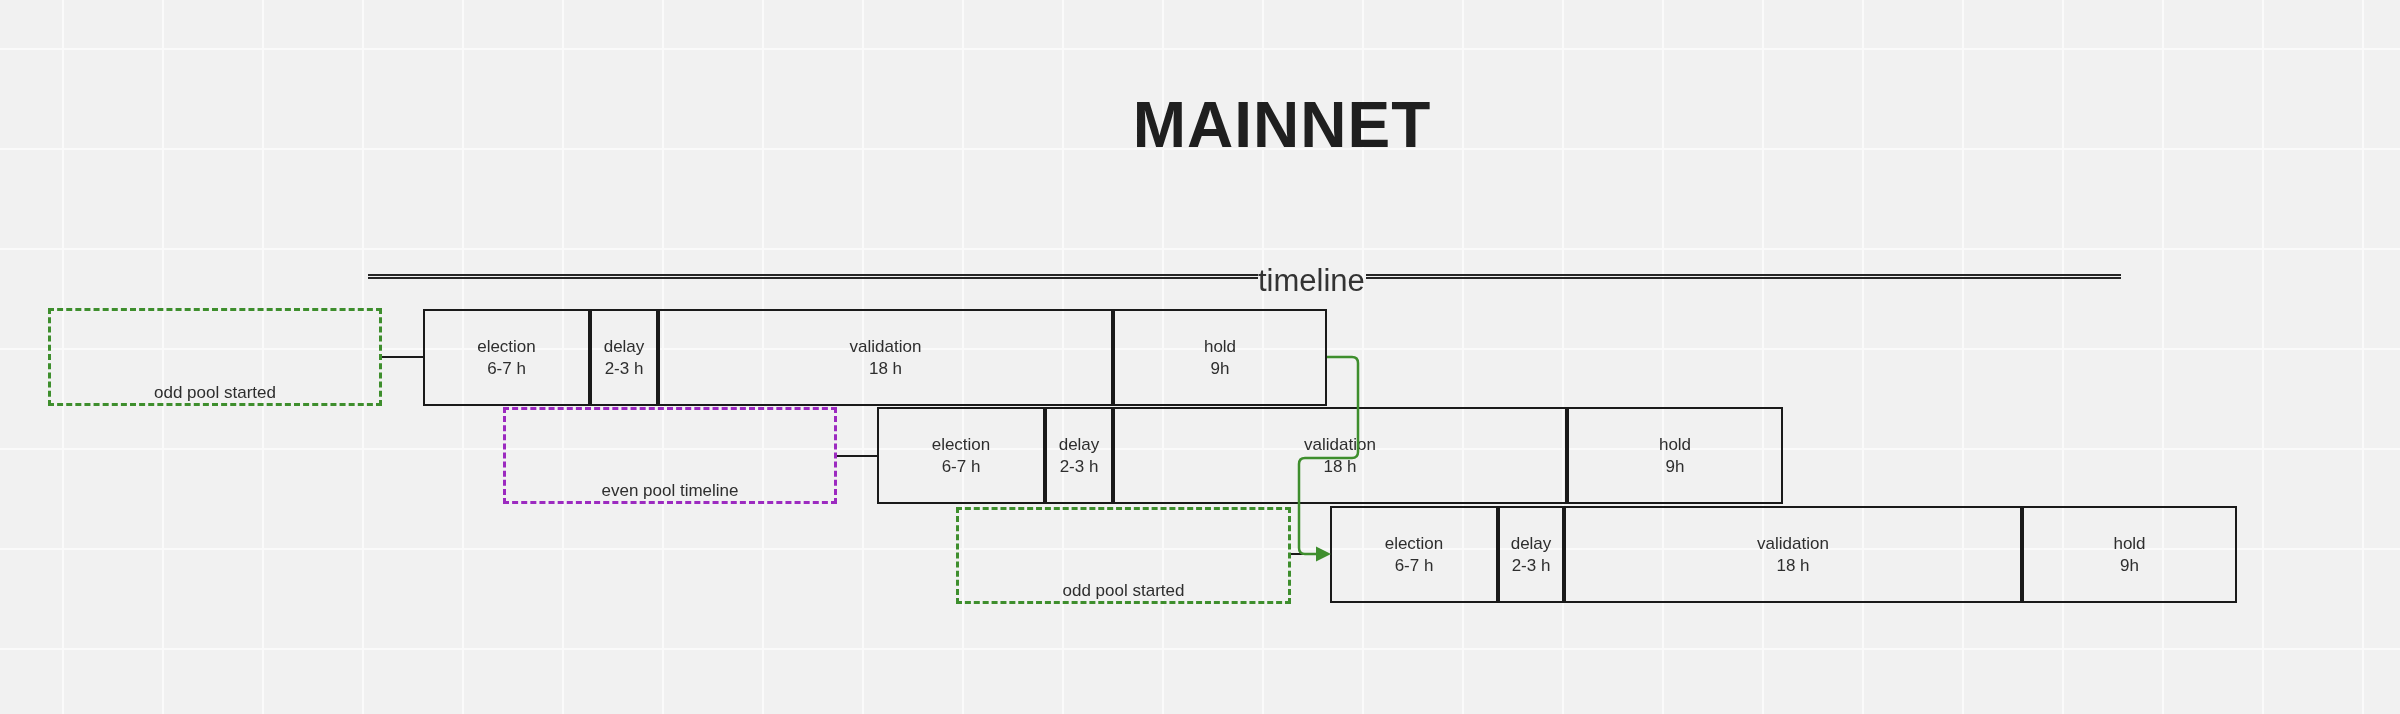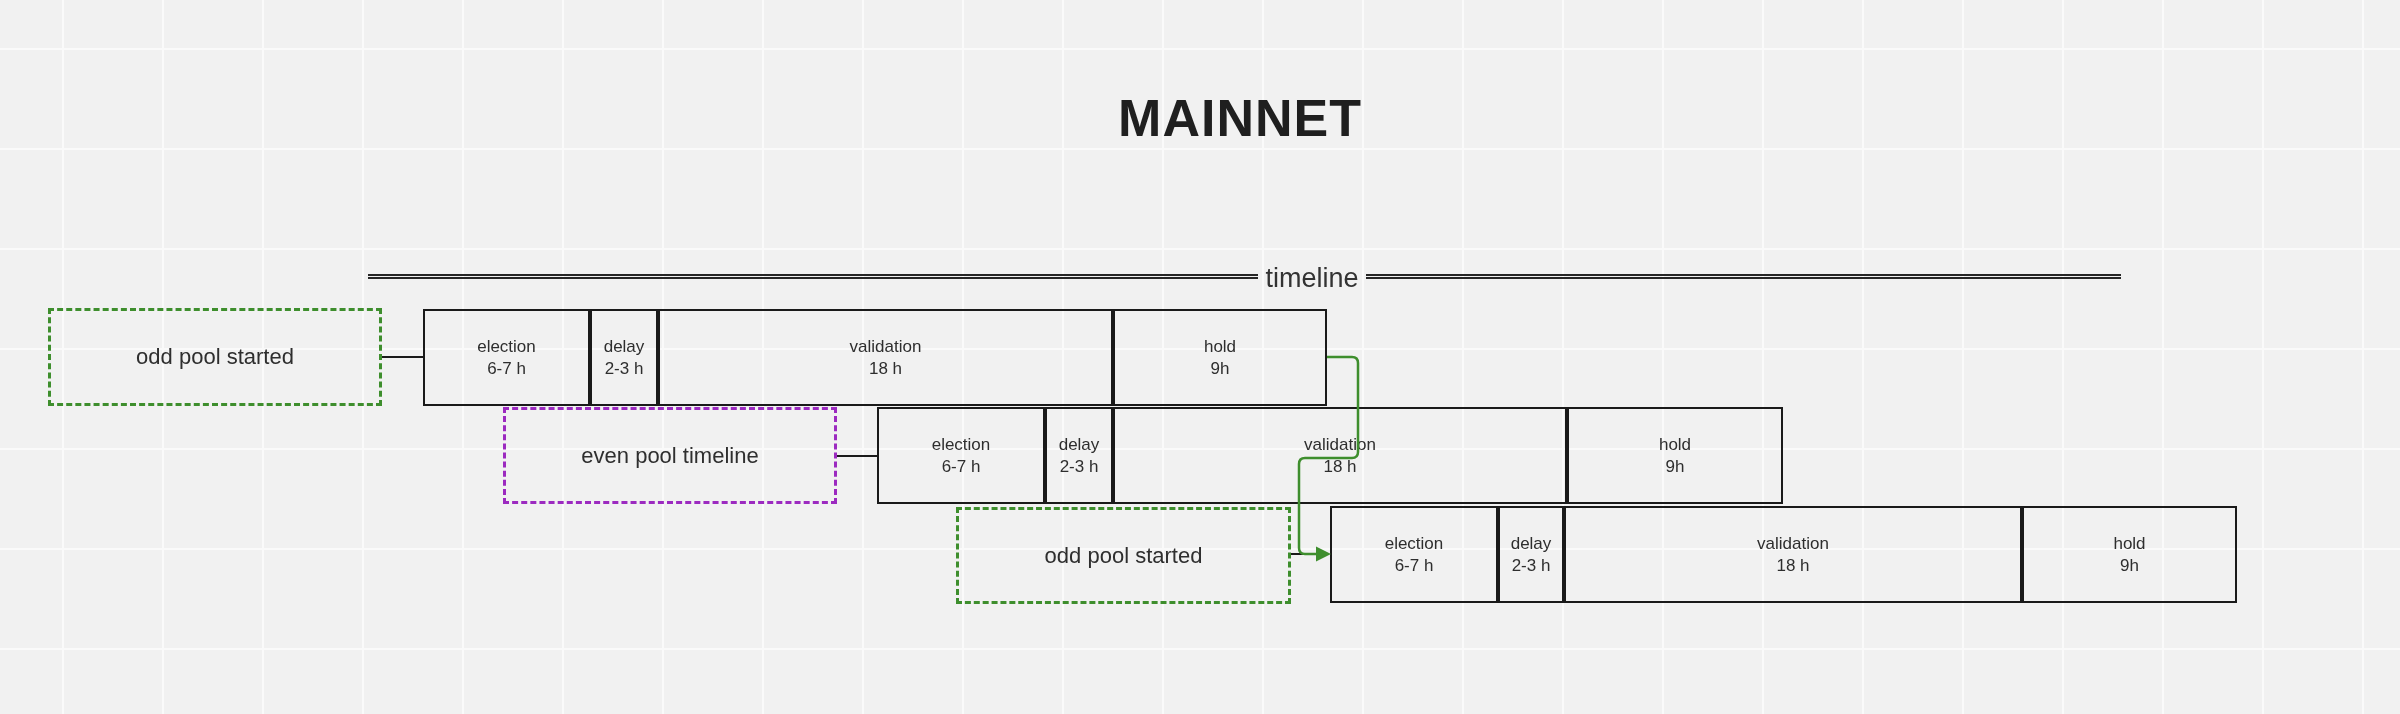--- a/index.html
+++ b/index.html
@@ -11,41 +11,41 @@
   .canvas{
     position:relative;width:2400px;height:714px;overflow:hidden;
     background-color:var(--bg);
     background-image:
       linear-gradient(var(--grid) 2px, transparent 2px),
       linear-gradient(90deg, var(--grid) 2px, transparent 2px);
     background-size:100px 100px;
     background-position:62px 48px;
   }
   .title{
-    position:absolute;top:88px;left:1240px;transform:translateX(-50%);
-    font-size:52px;font-weight:700;letter-spacing:1px;color:#1f1f1f;white-space:nowrap;
+    position:absolute;top:88px;left:1282px;transform:translateX(-50%);
+    font-size:64px;font-weight:700;letter-spacing:1px;color:#1f1f1f;white-space:nowrap;
   }
   .tl-seg{
     position:absolute;top:274px;height:5px;box-sizing:border-box;
     border-top:2px solid #262626;border-bottom:2px solid #262626;
   }
   .tl-label{
-    position:absolute;top:263px;left:1258px;width:108px;text-align:center;
-    font-size:27px;color:#333;white-space:nowrap;
+    position:absolute;top:263px;left:1258px;width:108px;text-align:left;
+    font-size:31px;color:#333;white-space:nowrap;
   }
   .phase{
     position:absolute;box-sizing:border-box;border:2px solid var(--ink);
     display:flex;flex-direction:column;align-items:center;justify-content:center;
     font-size:17px;line-height:22px;color:var(--text);
     background:transparent;
   }
   .start{
     position:absolute;box-sizing:border-box;
-    display:flex;align-items:center;justify-content:center;
-    font-size:22px;color:var(--text);text-align:center;background:transparent;
+    display:flex;align-items:flex-end;justify-content:center;
+    font-size:17px;color:var(--text);text-align:center;background:transparent;
   }
   .dashed-green{border:3px dashed var(--green);}
   .dashed-purple{border:3px dashed var(--purple);}
   .conn{position:absolute;height:2px;background:var(--ink);}
   .flow{position:absolute;left:1280px;top:340px;z-index:5;}
   .flow .fp{fill:none;stroke:var(--green);stroke-width:2.5;}
   .flow .fh{fill:var(--green);stroke:none;}
 </style>
 </head>
 <body>

